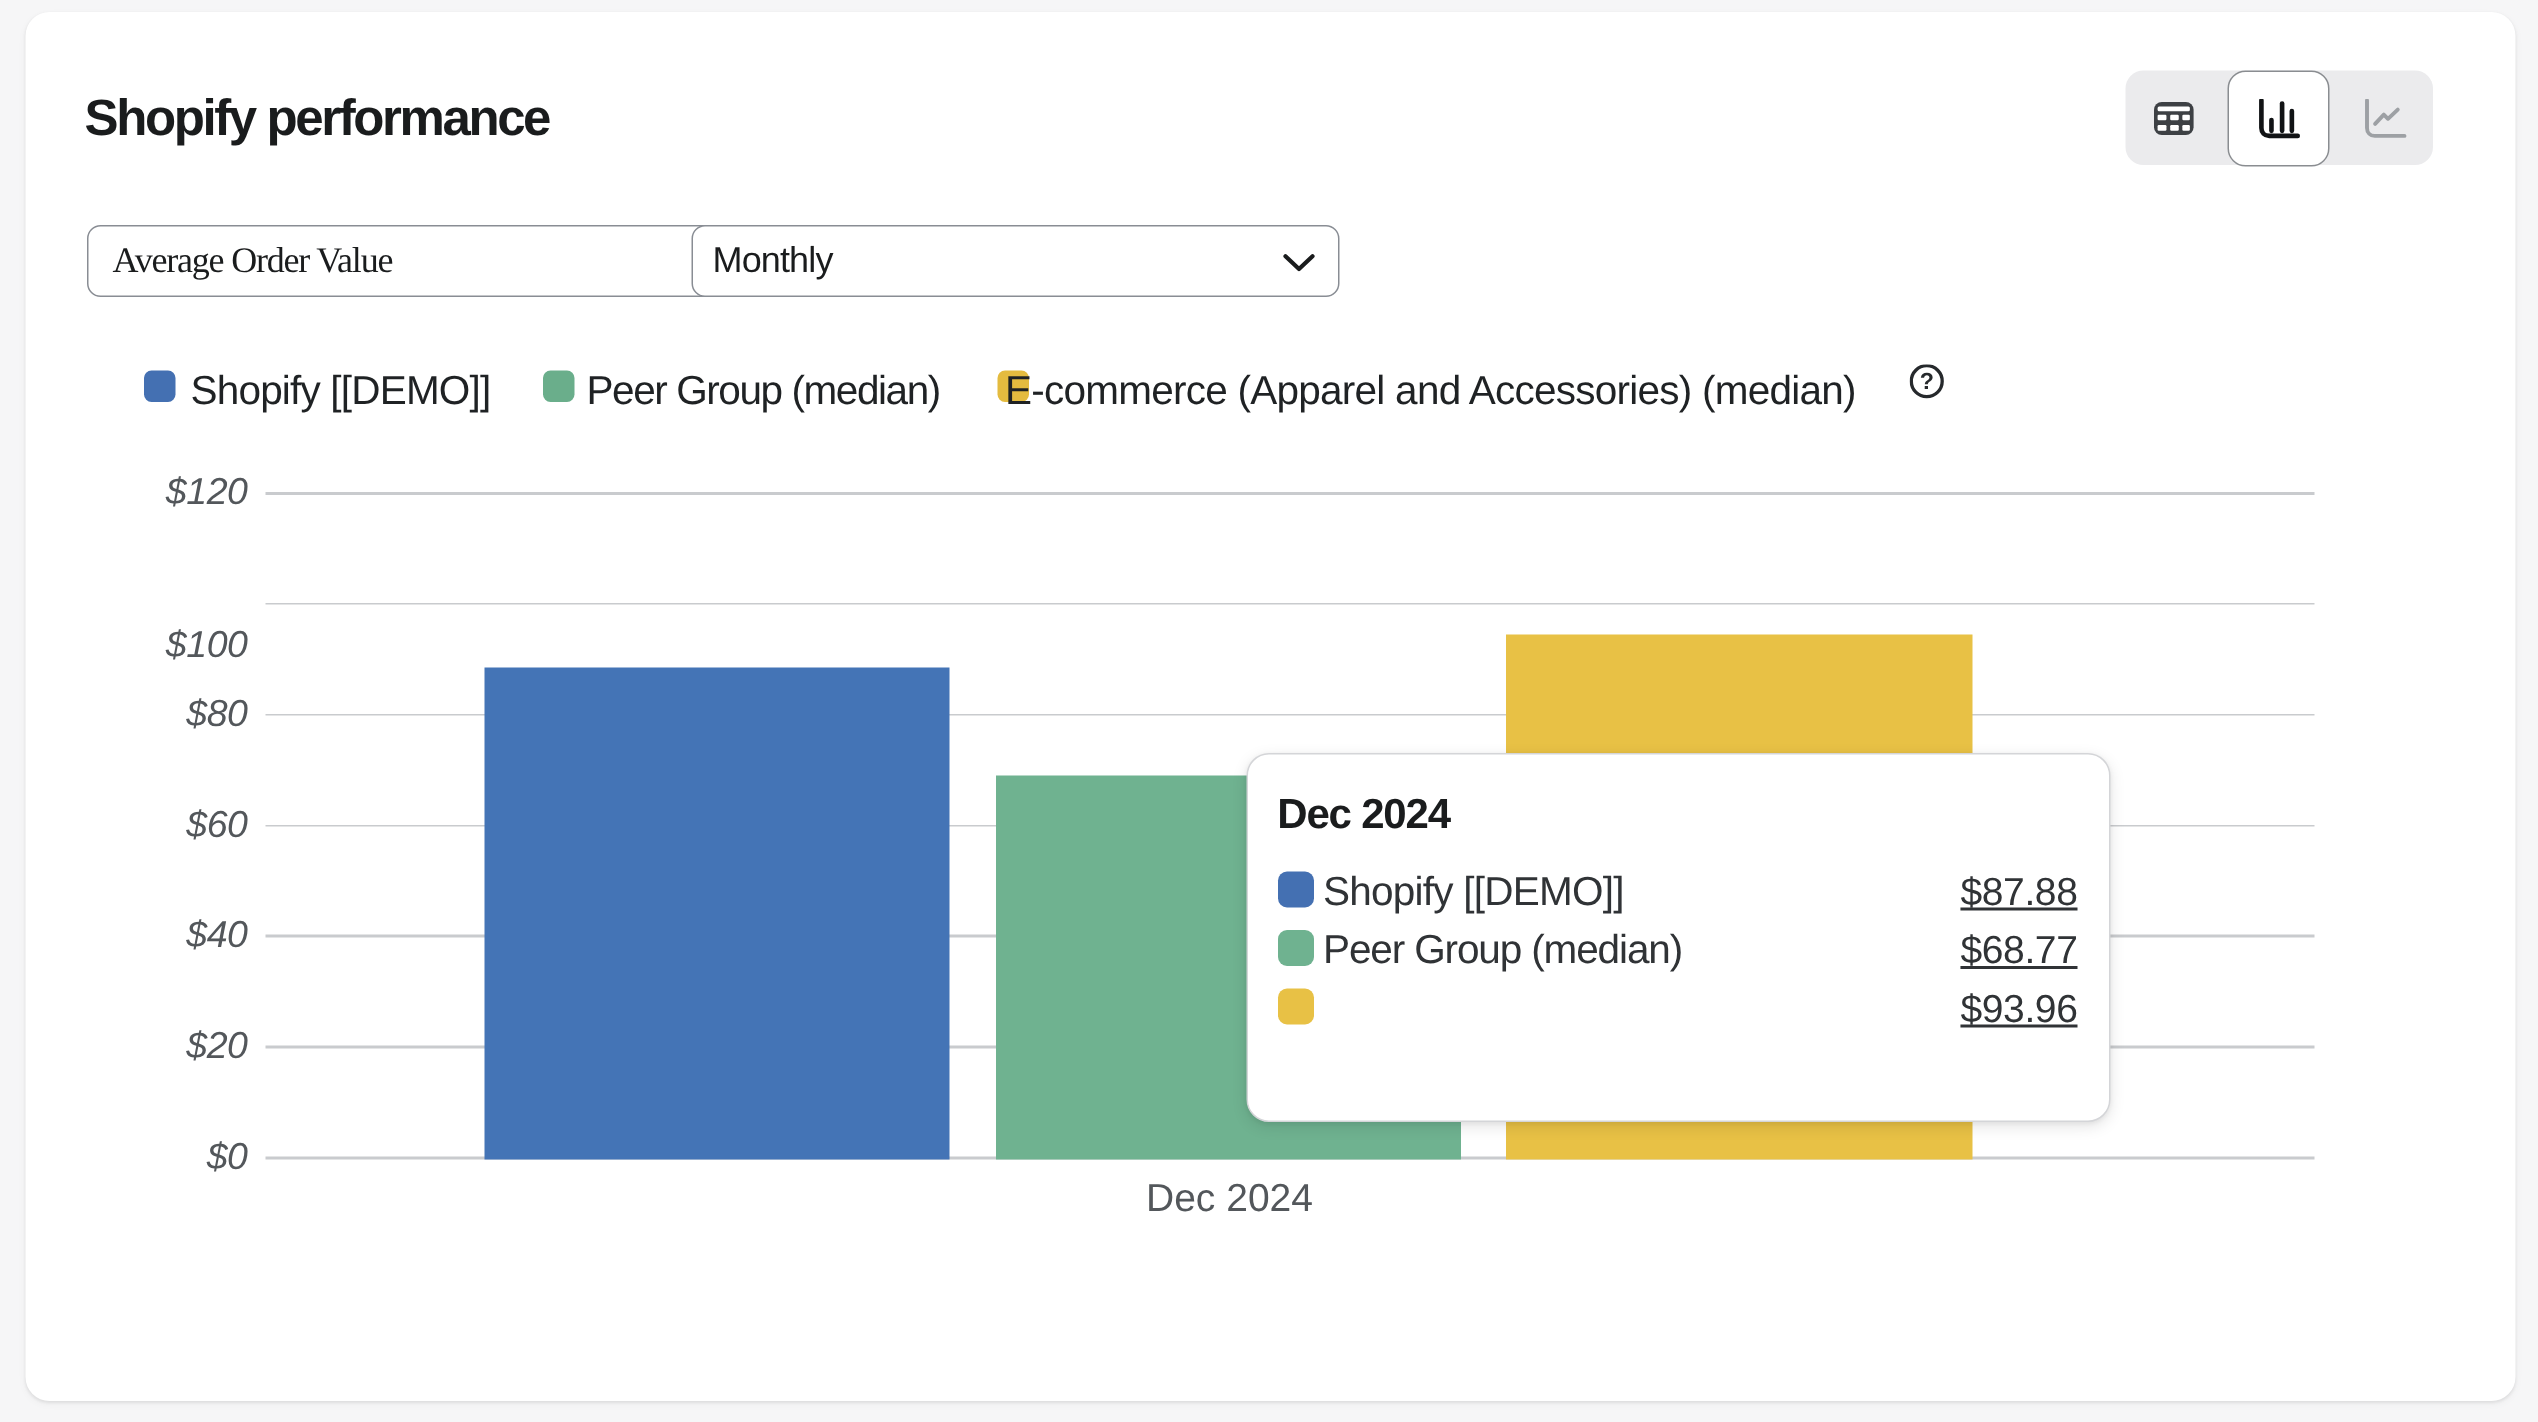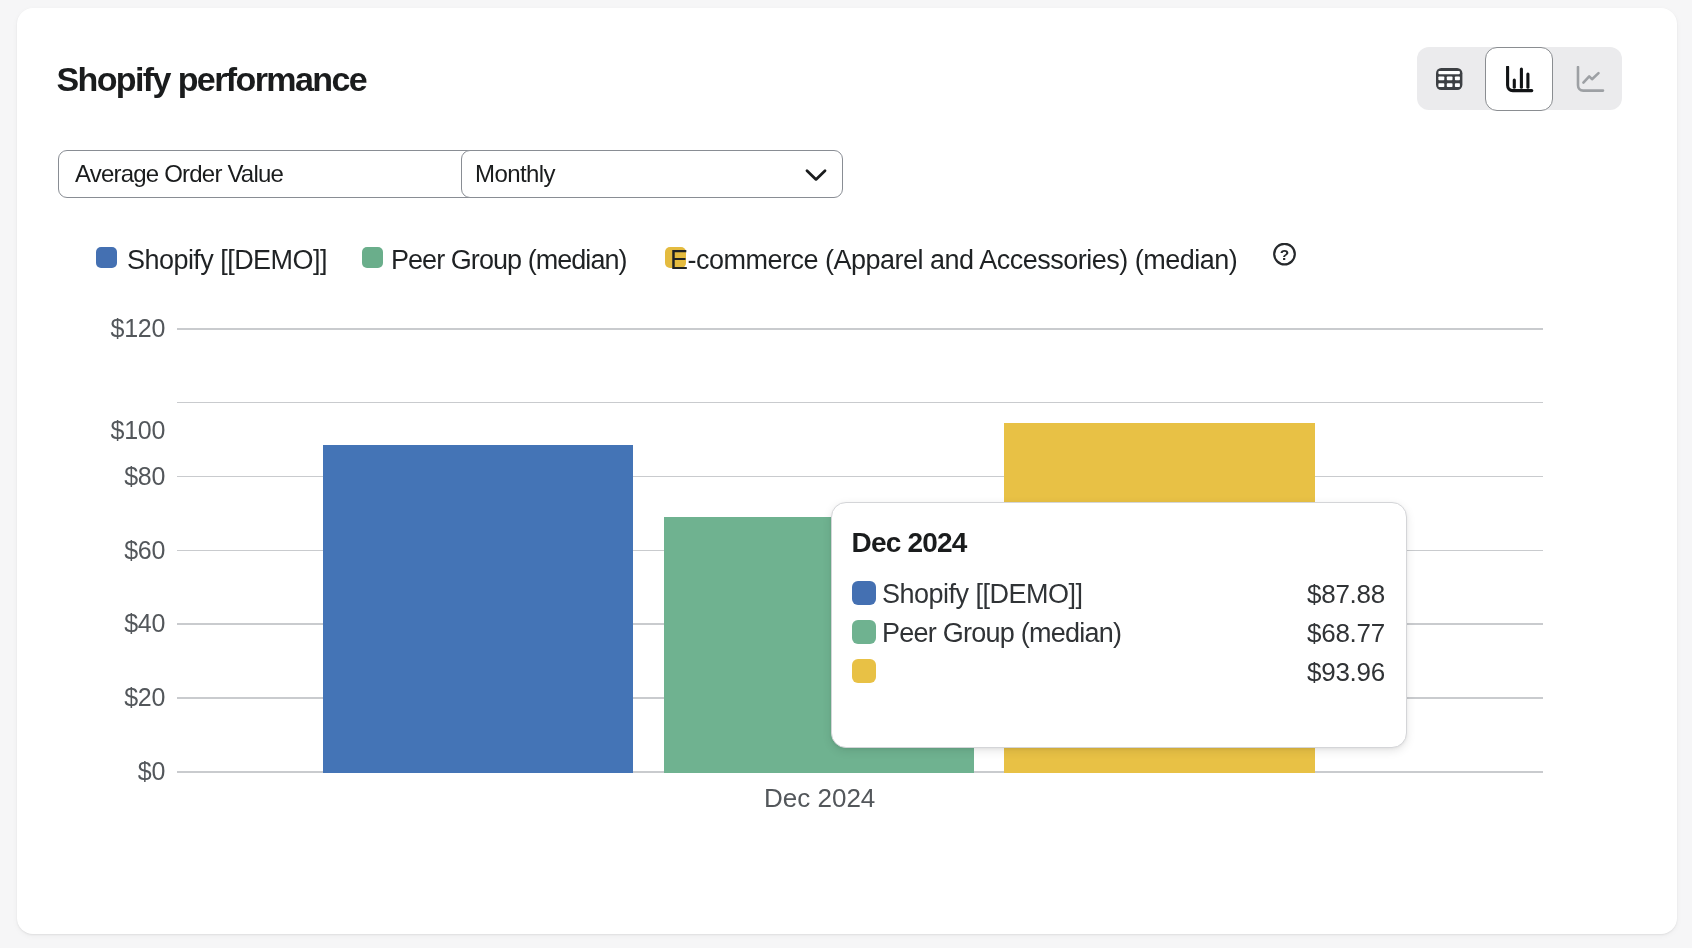--- a/index.html
+++ b/index.html
@@ -24,32 +24,32 @@
   }
   .dd {
     position:absolute; top:150px; height:48px; border:1.7px solid #898d94; border-radius:9px;
     background:#fff; display:flex; align-items:center; font-size:24px; color:#1a1c1d; letter-spacing:-0.8px;
   }
   .dd .txt { margin-left:16px; }
   .dd svg { position:absolute; right:15px; top:50%; margin-top:-6px; }
   .sw { position:absolute; width:21px; height:21px; border-radius:5px; top:247px; }
   .ltxt { position:absolute; font-size:27px; color:#1f2224; line-height:27px; top:246.5px; }
   .grid { position:absolute; left:177px; width:1366px; height:1.6px; background:#c9cbce; }
-  .ylab { position:absolute; left:55px; width:110px; text-align:right; font-size:25px; color:#53575b; line-height:25px; letter-spacing:-0.3px; }
+  .ylab { position:absolute; left:55px; width:110px; text-align:right; font-size:25px; color:#53575b; line-height:25px; letter-spacing:-0.3px;font-style:italic; }
   .bar { position:absolute; }
   .xlab { position:absolute; font-size:26px; color:#53575b; line-height:26px; }
   .tooltip {
     position:absolute; left:831px; top:502px; width:576px; height:246px;
     background:#fff; border-radius:15px; border:1px solid #d4d5d8;
     box-shadow: 0 3px 10px rgba(0,0,0,0.10), 0 1px 3px rgba(0,0,0,0.05);
   }
   .tt-title { position:absolute; left:19.5px; top:24.4px; font-size:28px; font-weight:700; color:#1a1c1d; line-height:32px; letter-spacing:-0.8px; }
   .tt-sw { position:absolute; left:20px; width:24px; height:24px; border-radius:6px; }
   .tt-lab { position:absolute; left:50px; font-size:27px; color:#303336; line-height:39.4px; letter-spacing:-0.5px; }
-  .tt-val { position:absolute; right:21px; font-size:26px; color:#303336; line-height:39.4px; text-align:right; letter-spacing:-0.25px; }
+  .tt-val { position:absolute; right:21px; font-size:26px; color:#303336; line-height:39.4px; text-align:right; letter-spacing:-0.25px;text-decoration:underline; }
 </style>
 </head>
 <body>
 <div class="card"></div>
 <div class="title">Shopify performance</div>
 
 <div class="seg">
   <div class="segbtn sel" style="left:68px;"></div>
 </div>
 <svg style="position:absolute; left:1435.5px; top:67.5px;" width="27" height="23" viewBox="0 0 27 23" fill="none">
@@ -66,27 +66,27 @@
   <path d="M1.6 1 V19.3 C1.6 22.4 3.7 24.6 6.8 24.6 H25.8" stroke="#111315" stroke-width="3.1" stroke-linecap="round" fill="none"></path>
   <path d="M8.3 14 V21.2" stroke="#111315" stroke-width="3.1" stroke-linecap="round"></path>
   <path d="M15.4 3 V21.2" stroke="#111315" stroke-width="3.1" stroke-linecap="round"></path>
   <path d="M21.9 8 V21.2" stroke="#111315" stroke-width="3.1" stroke-linecap="round"></path>
 </svg>
 <svg style="position:absolute; left:1576px; top:65.5px;" width="29" height="27" viewBox="0 0 29 27" fill="none">
   <path d="M2 1 V19.3 C2 22.4 4.1 24.6 7.2 24.6 H27" stroke="#9da0a4" stroke-width="2.6" stroke-linecap="round" fill="none"></path>
   <path d="M7.4 16.6 L13.2 10.4 L16 13.2 L22.5 7.1" stroke="#9da0a4" stroke-width="2.6" stroke-linecap="round" stroke-linejoin="round" fill="none"></path>
 </svg>
 
-<div class="dd" style="left:58px; width:445px;">
+<div class="dd" style="left:58px; width:445px;font-family:Liberation Serif, serif;">
   <span class="txt">Average Order Value</span>
   <svg width="22" height="14" viewBox="0 0 22 14">
       <path d="M2 2.8 L11 11.4 L20 2.8" stroke="#1a1c1d" stroke-width="2.8" fill="none" stroke-linecap="round" stroke-linejoin="round"></path>
     </svg>
 </div>
-<div class="dd" style="left:461px; width:382px;">
+<div class="dd" style="left:461px; width:432px;">
   <span class="txt" style="letter-spacing:-0.57px; margin-left:13px;">Monthly</span>
   <svg width="22" height="14" viewBox="0 0 22 14">
       <path d="M2 2.8 L11 11.4 L20 2.8" stroke="#1a1c1d" stroke-width="2.8" fill="none" stroke-linecap="round" stroke-linejoin="round"></path>
     </svg>
 </div>
 
 <div class="sw" style="left:96px; background:#4470b2;"></div>
 <div class="ltxt" style="left:127px; letter-spacing:-0.54px;">Shopify [[DEMO]]</div>
 <div class="sw" style="left:362px; background:#6aae8b;"></div>
 <div class="ltxt" style="left:391px; letter-spacing:-0.95px;">Peer Group (median)</div>

